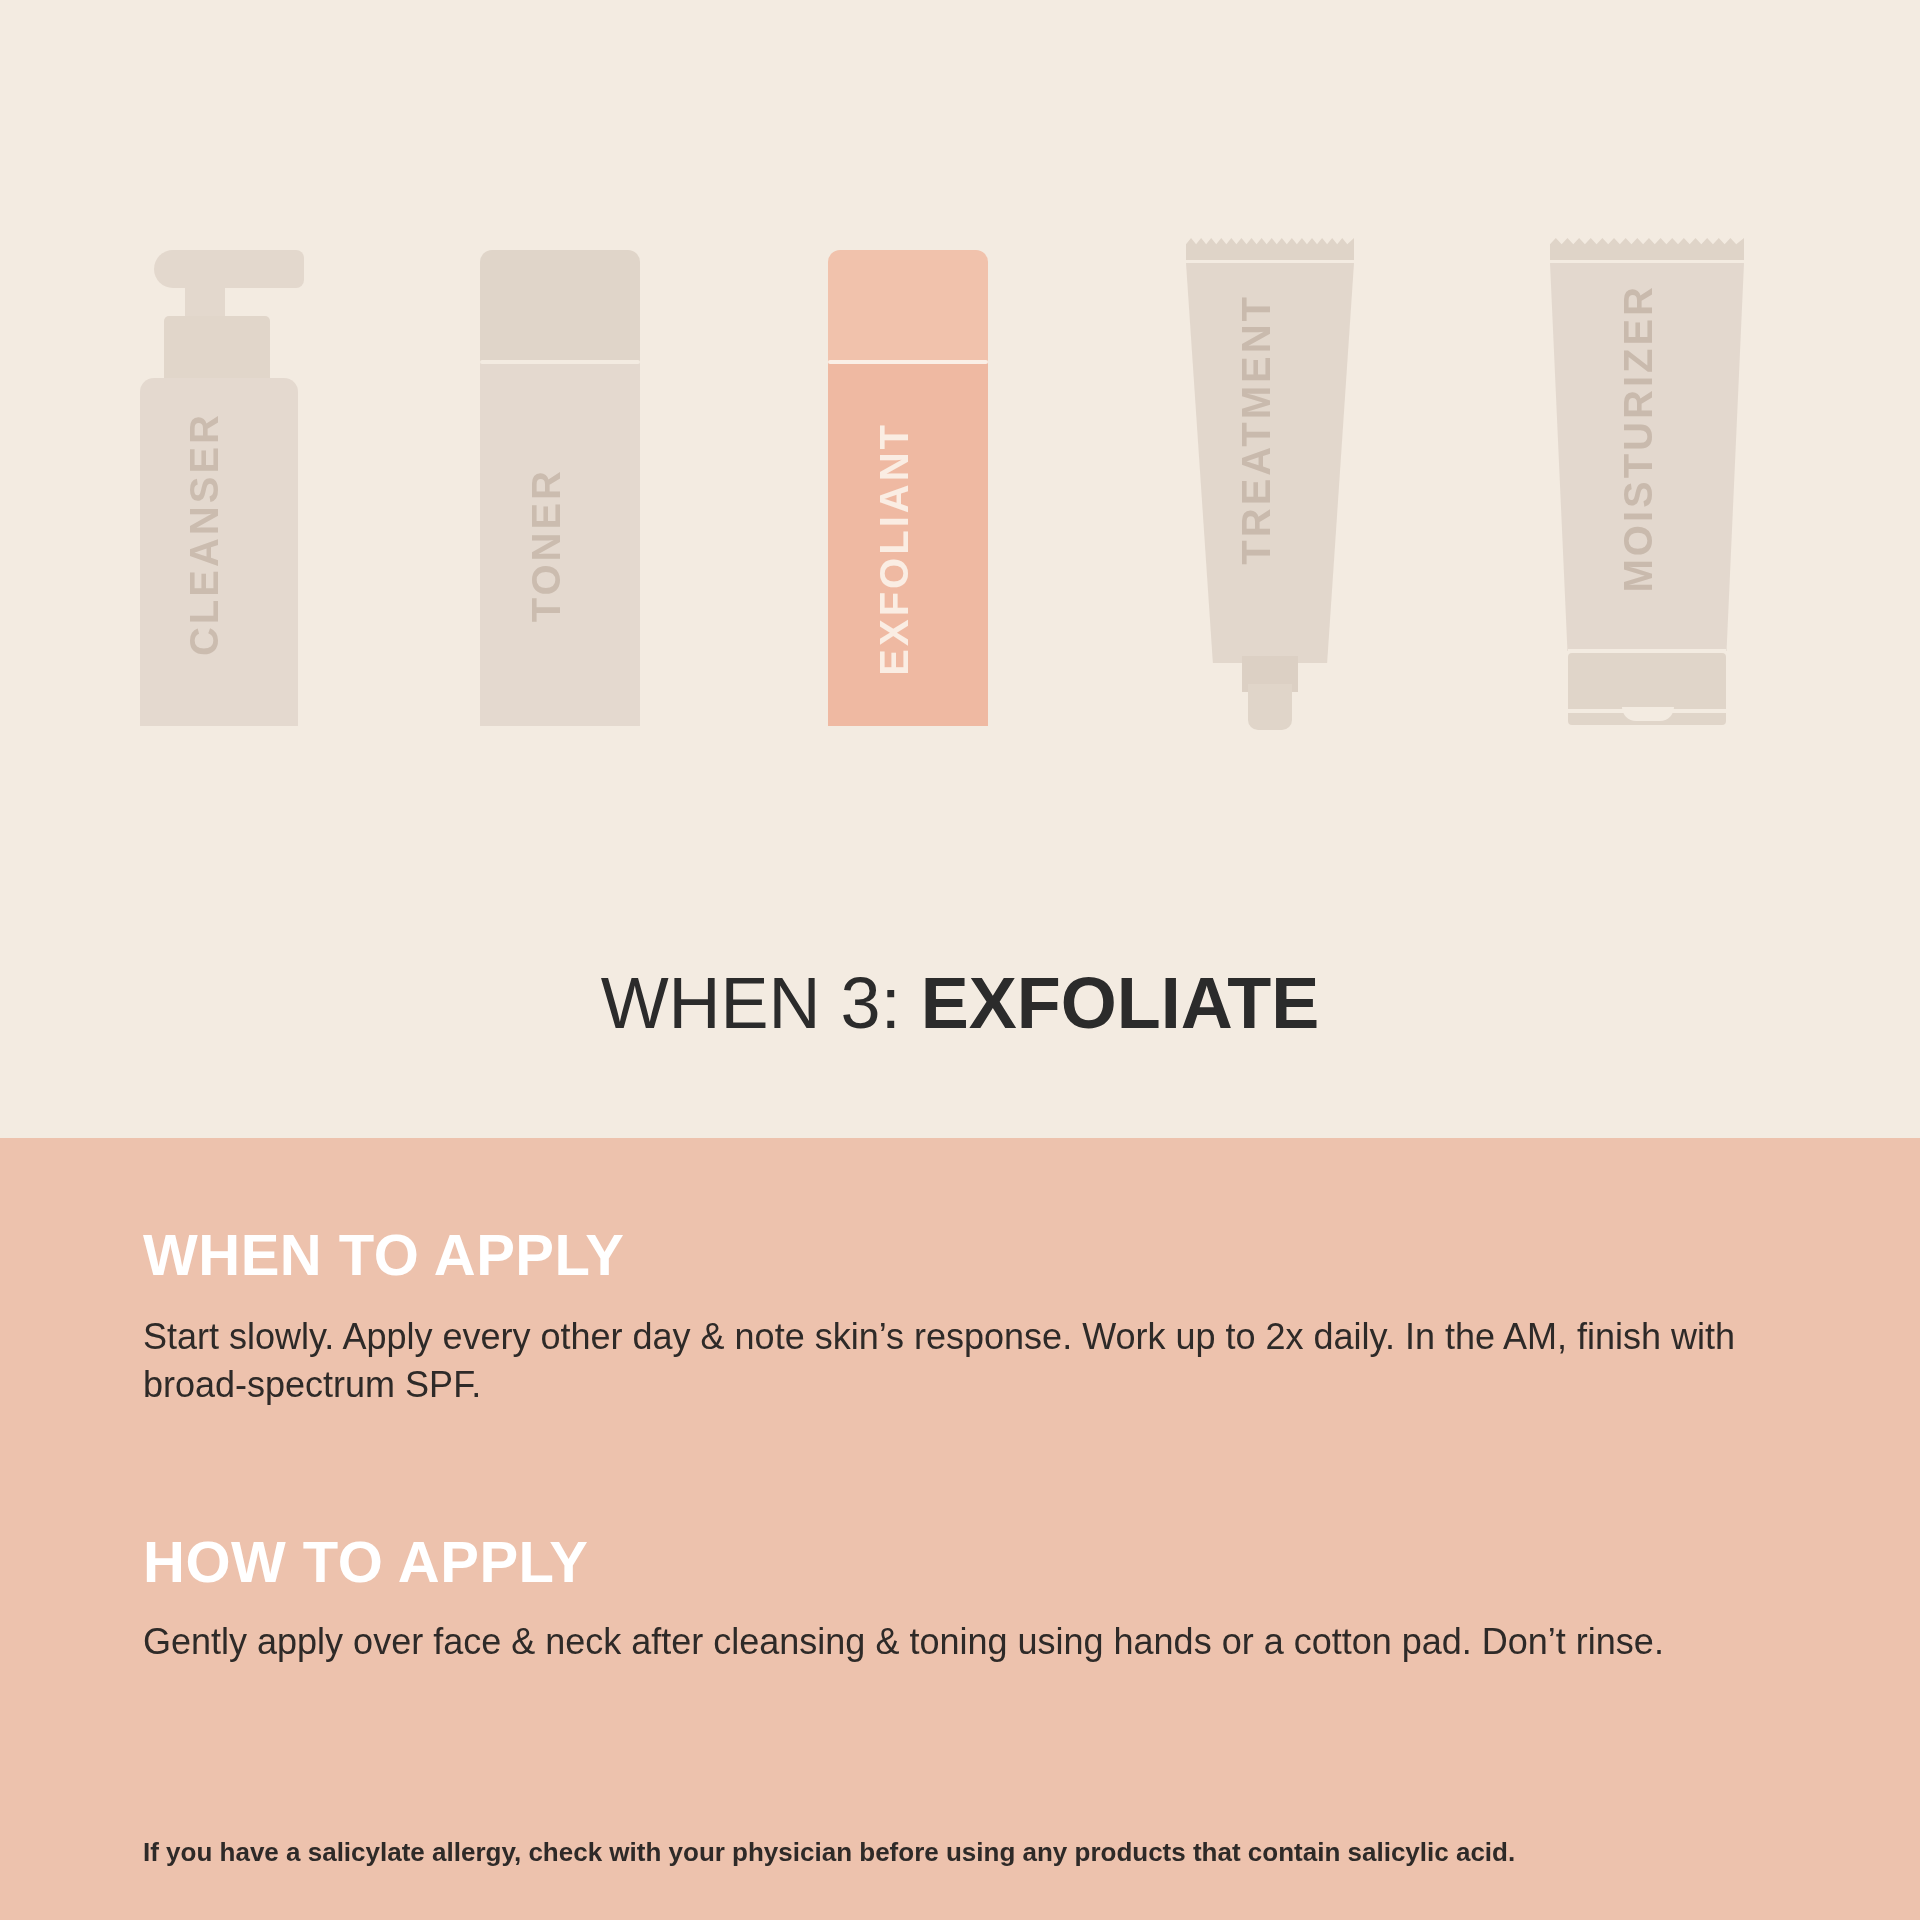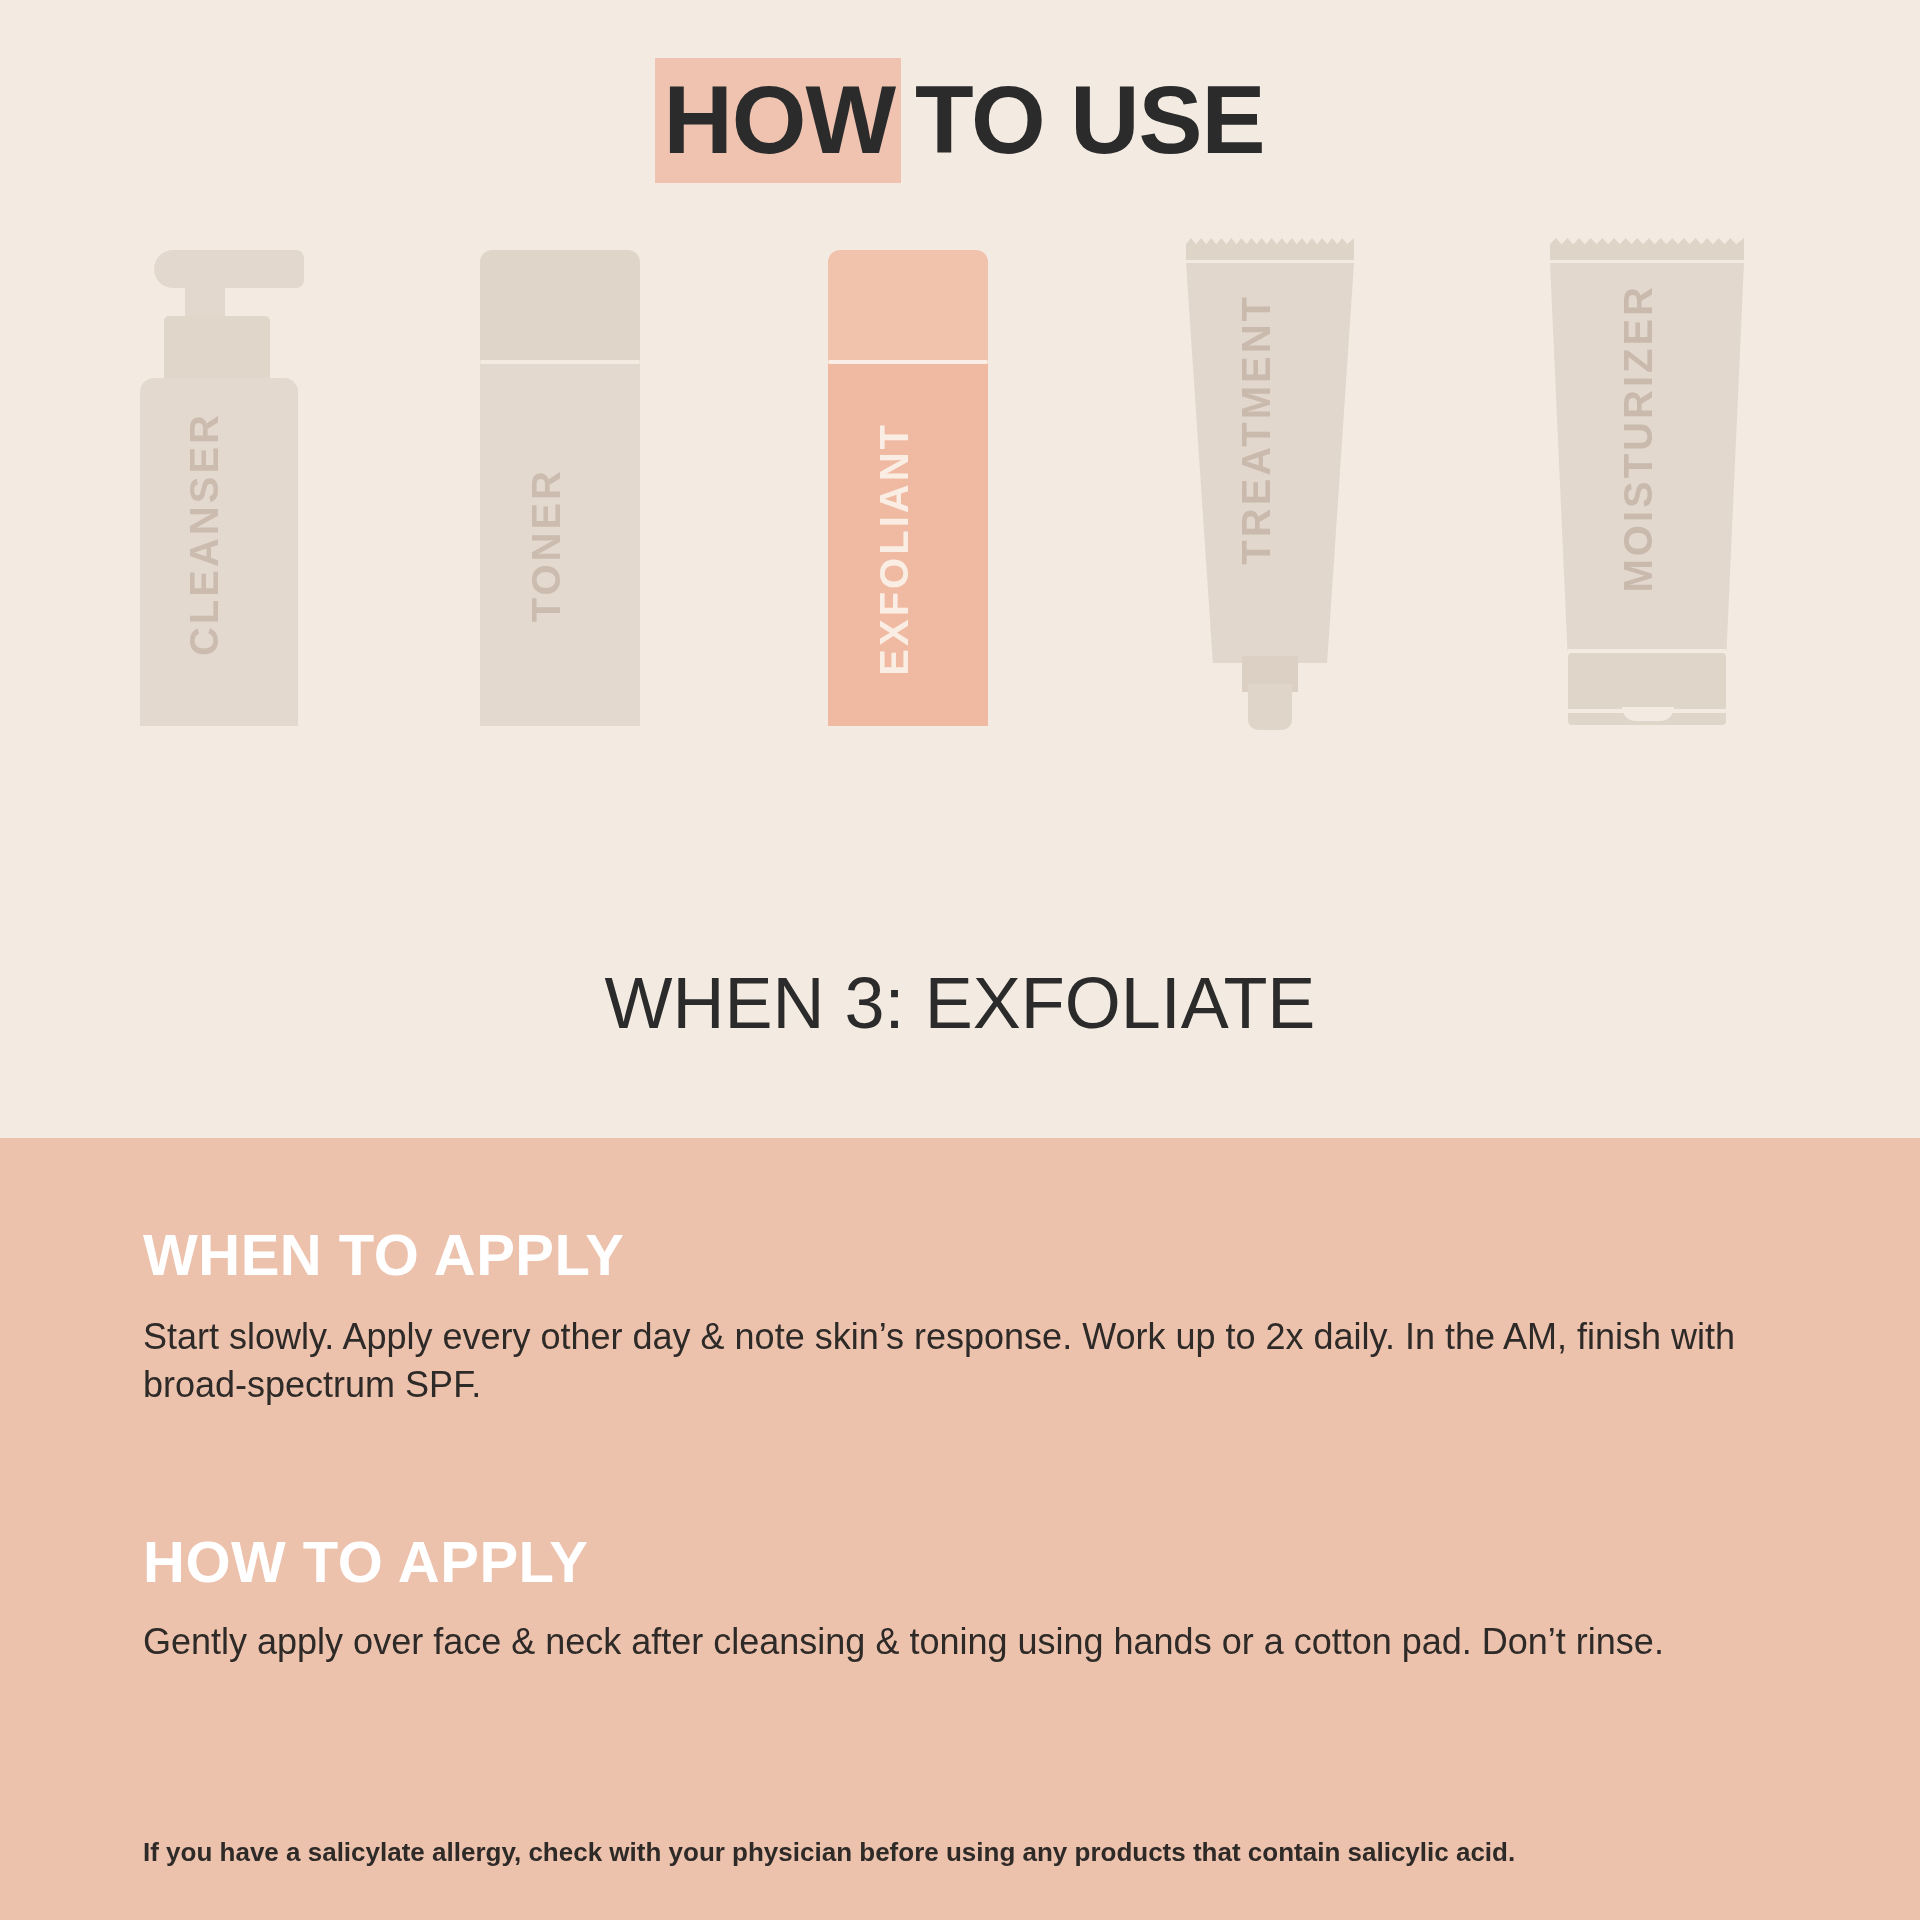--- a/index.html
+++ b/index.html
@@ -186,21 +186,21 @@
     left:66px;top:52px;
     font-size:40px;color:#C9BAAD;
   }
 
   
   .step-line{
     position:absolute;left:0;top:962px;width:1920px;text-align:center;
     font-size:72px;color:#2B2B2B;line-height:1.15;white-space:nowrap;
   }
   .step-pre{font-weight:normal;}
-  .step-strong{font-weight:normal;}
+  .step-strong{font-weight:bold;}
 
   
   .bottom-section{
     position:absolute;left:0;top:1138px;width:1920px;height:782px;
     background:#EDC2AD;
   }
   .b-inner{position:absolute;left:143px;top:0;width:1660px;}
 
   .b-head{
     font-size:58px;font-weight:bold;color:#FFFFFF;
@@ -221,23 +221,20 @@
     color:#2E2A28;line-height:1.3;
   }
 </style>
 </head>
 <body>
 
 <div class="page">
 
   <div class="top-section">
 
-    <div class="title-wrap">
-      <span class="title-hl">HOW</span><span class="title-rest">TO USE</span>
-    </div>
 
     <div class="products">
 
       <div class="prod p-cleanser">
         <div class="cl-pumphead"></div>
         <div class="cl-pumpstem"></div>
         <div class="cl-collar"></div>
         <div class="cl-body"></div>
         <div class="vlabel cl-label">CLEANSER</div>
       </div>

